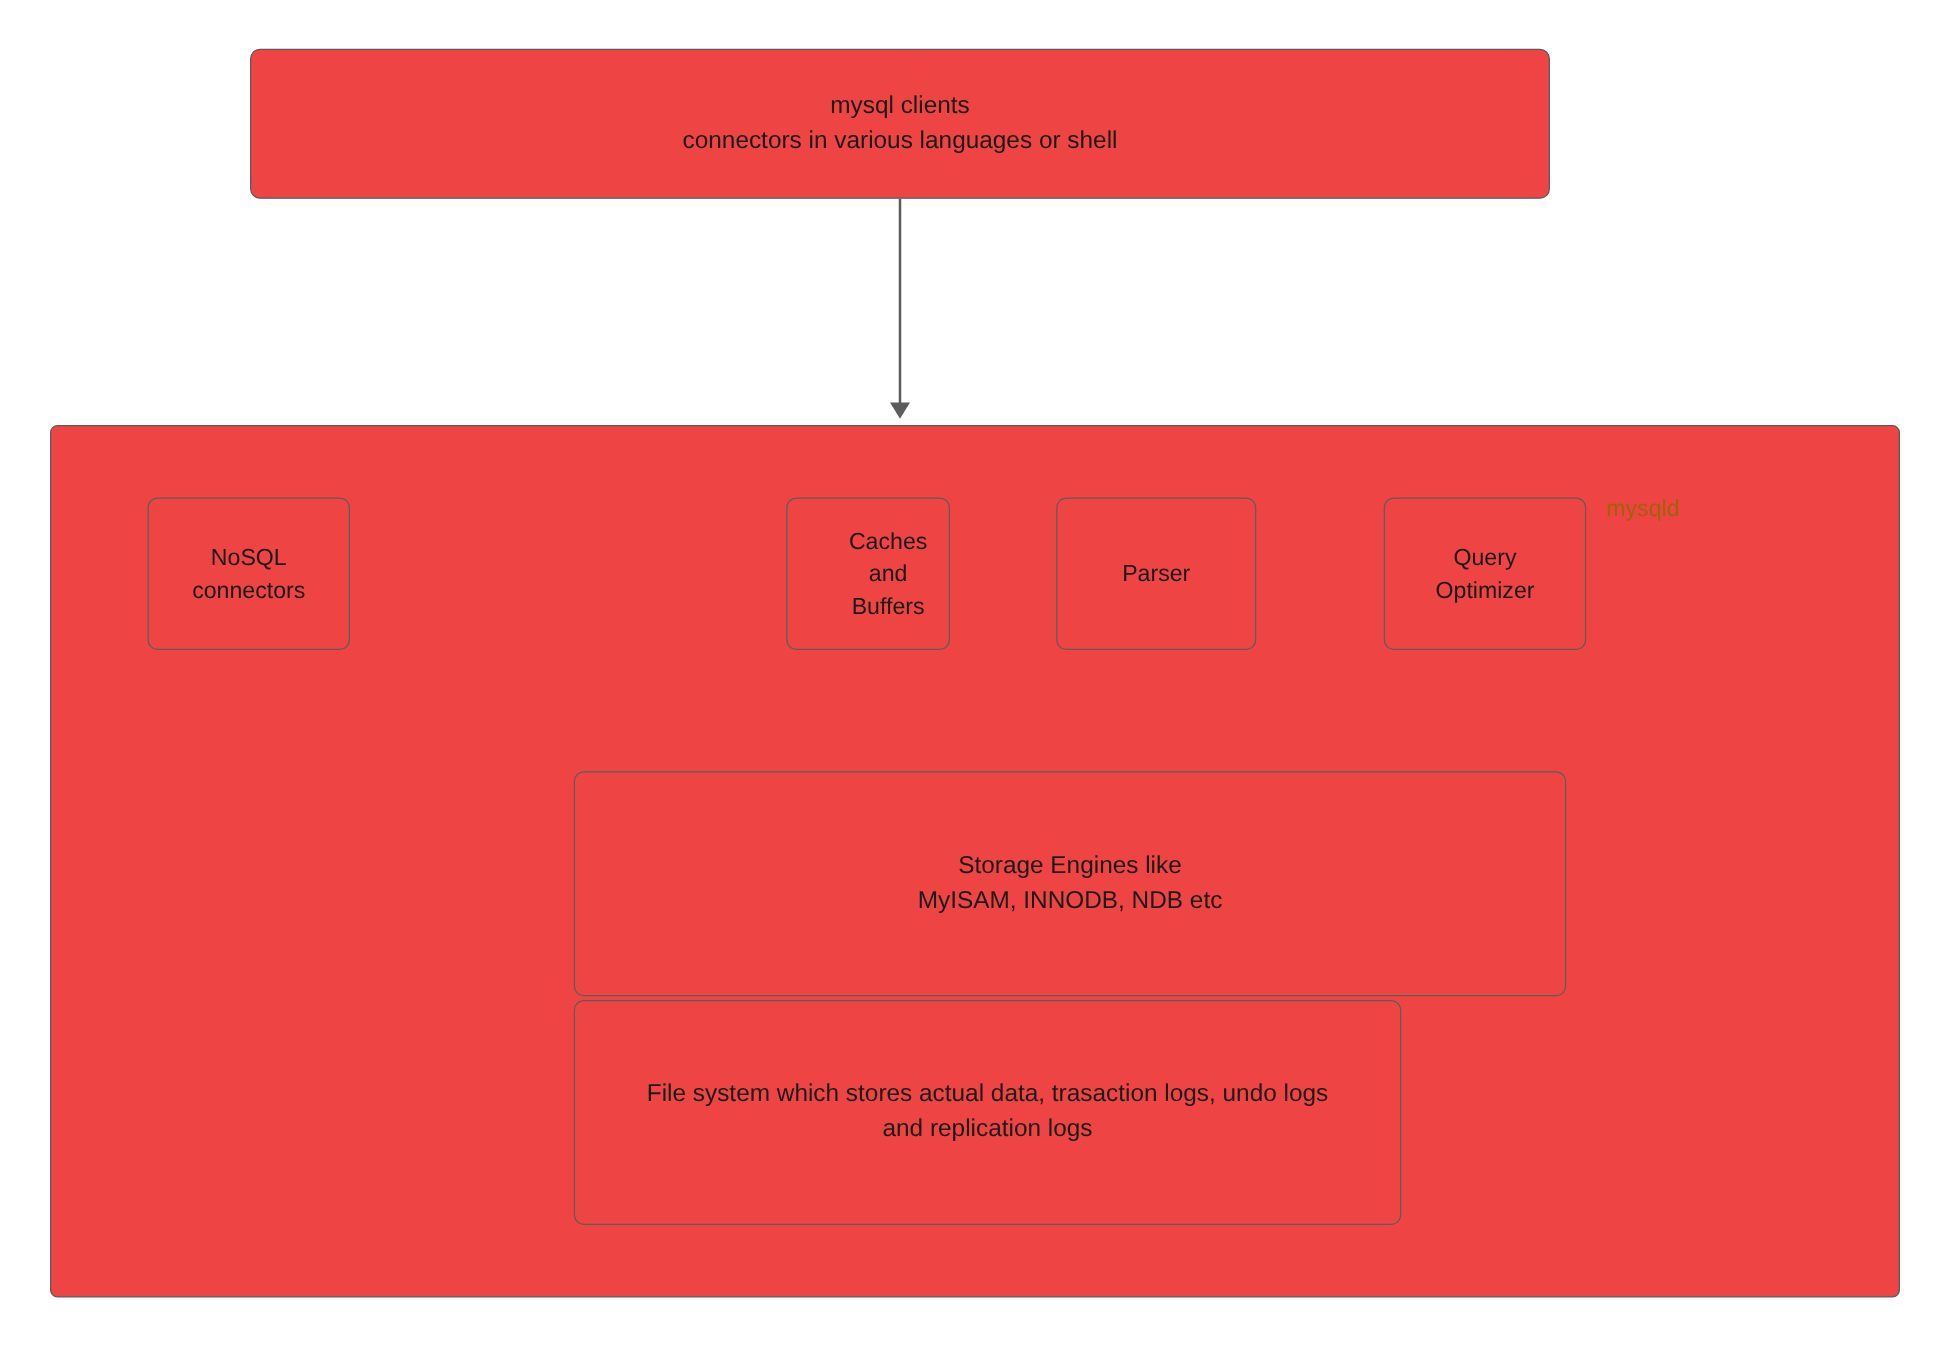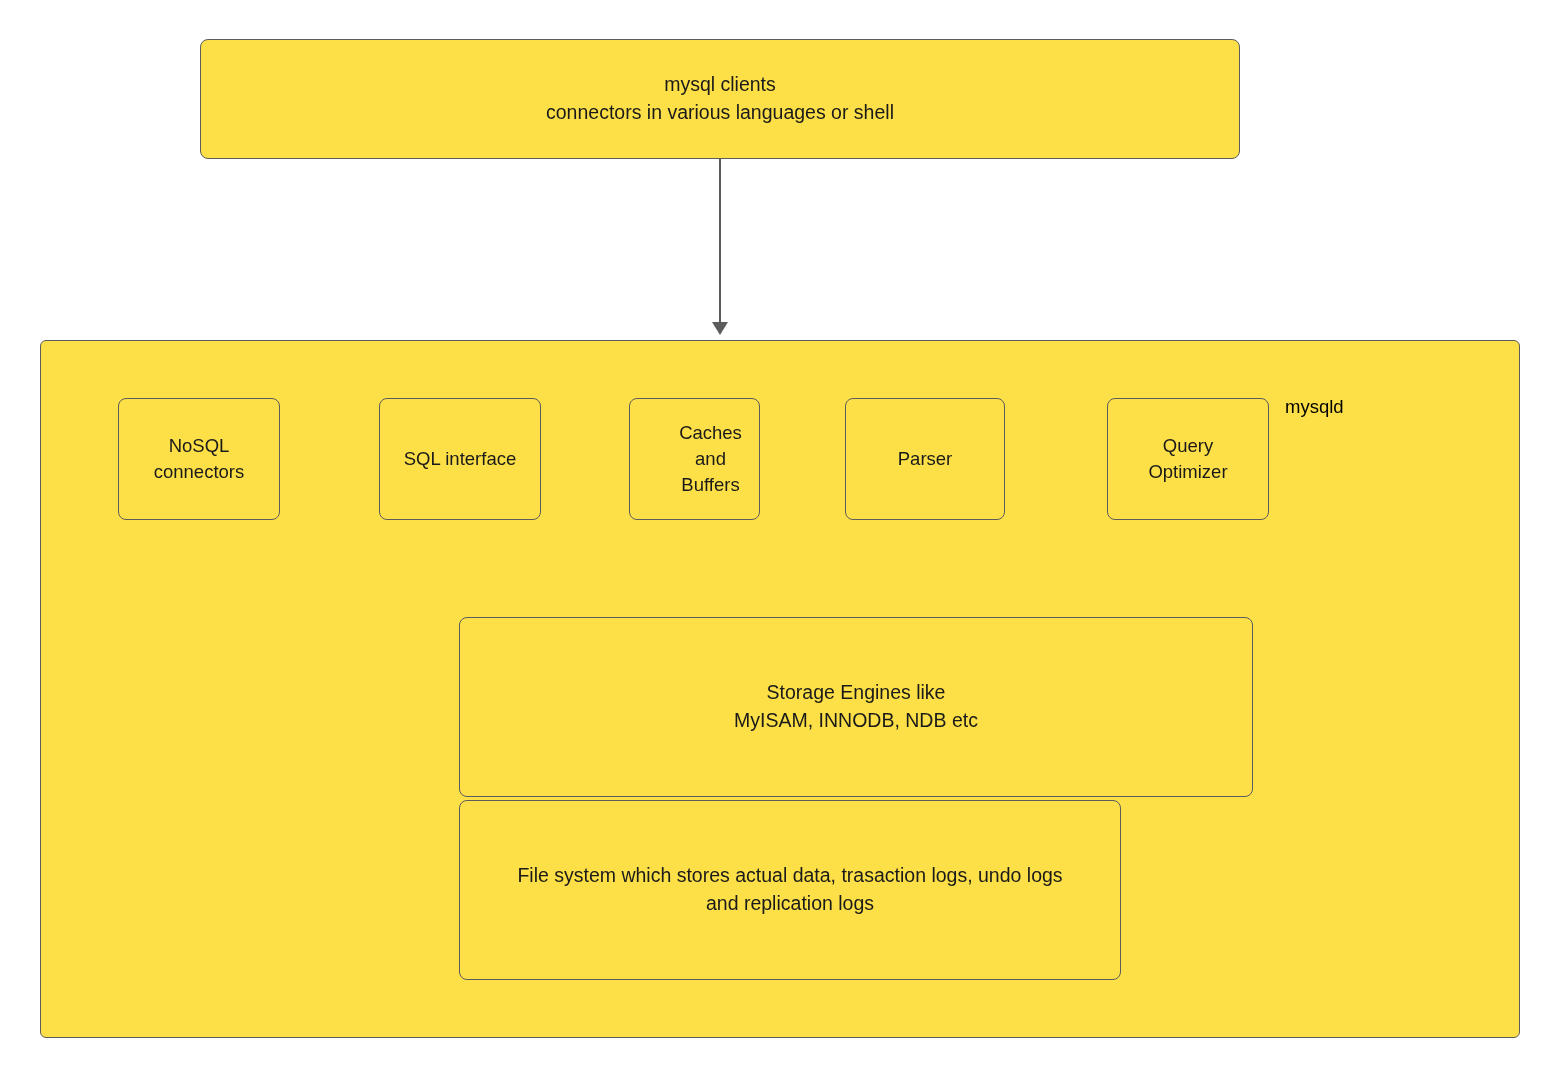--- a/index.html
+++ b/index.html
@@ -20,21 +20,21 @@
     left: 0;
     top: 0;
     width: 1560px;
     height: 1080px;
   }
   .box {
     position: absolute;
     box-sizing: border-box;
     border: 1.6px solid #5c5c5c;
     border-radius: 8px;
-    background: #fde047;
+    background: #ef4444;
     display: flex;
     align-items: center;
     justify-content: center;
     text-align: center;
     line-height: 1.42;
     color: #1a1a1a;
   }
   .box .label {
     display: block;
     white-space: pre-line;
@@ -55,21 +55,21 @@
     width: 1480px;
     height: 698px;
     border-radius: 6px;
     display: block;
   }
   #mysqld-caption {
     position: absolute;
     left: 1285px;
     top: 396px;
     font-size: 18.5px;
-    color: #000000;
+    color: #a16207;
     white-space: nowrap;
   }
   .component {
     top: 398px;
     height: 122px;
     font-size: 18.5px;
   }
   #comp-nosql  { left: 118px;  width: 162px; }
   #comp-sql    { left: 379px;  width: 162px; }
   #comp-caches { left: 629px;  width: 131px; padding-left: 32px; }
@@ -125,23 +125,20 @@
   <div class="arrow-head"></div>
 
   <div class="box" id="mysqld-box"></div>
 
   <div id="mysqld-caption">mysqld</div>
 
   <div class="box component" id="comp-nosql">
     <span class="label">NoSQL
 connectors</span>
   </div>
-  <div class="box component" id="comp-sql">
-    <span class="label">SQL interface</span>
-  </div>
   <div class="box component" id="comp-caches">
     <span class="label">Caches and
 Buffers</span>
   </div>
   <div class="box component" id="comp-parser">
     <span class="label">Parser</span>
   </div>
   <div class="box component" id="comp-query">
     <span class="label">Query
 Optimizer</span>

